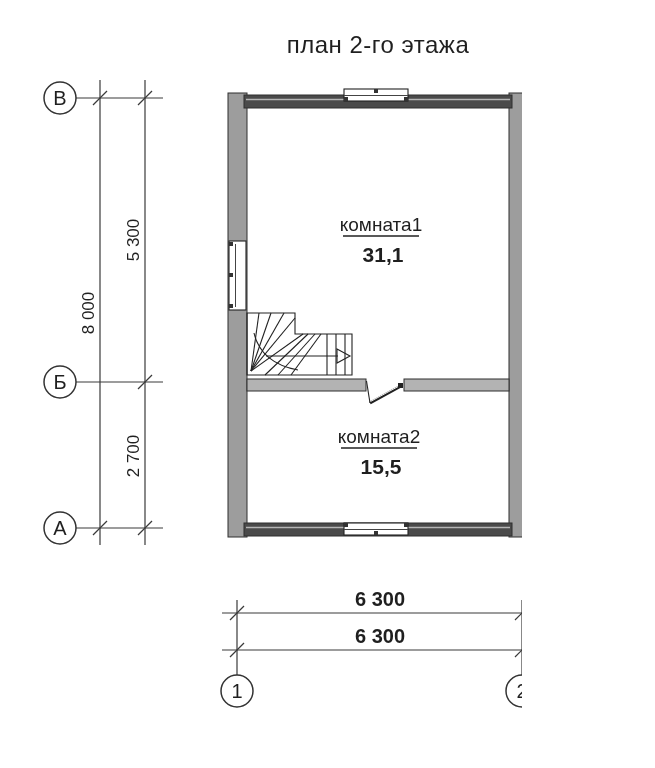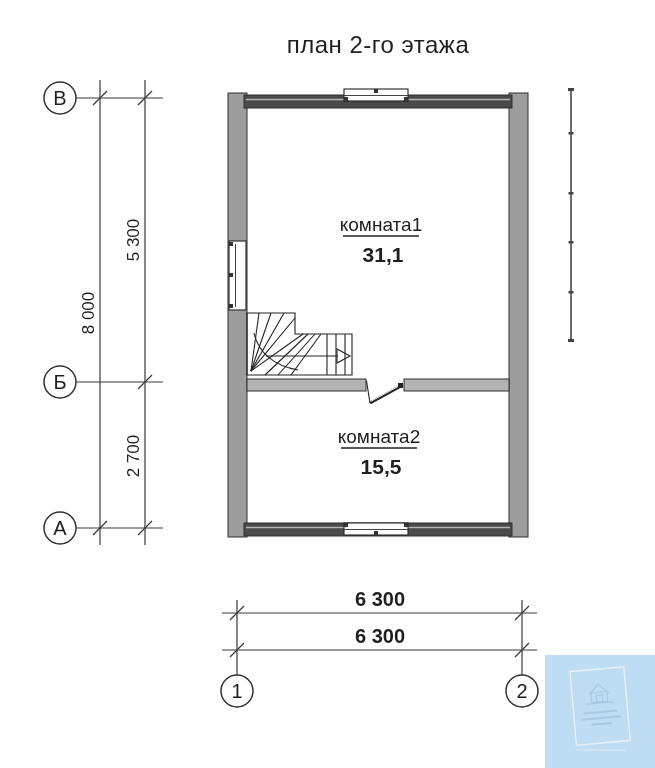--- a/index.html
+++ b/index.html
@@ -1,16 +1,16 @@
 <!DOCTYPE html>
 <html><head>
 <meta charset="utf-8">
 <style>
   html,body{margin:0;padding:0;background:#ffffff;}
-  .page{position:relative;width:655px;height:768px;background:#ffffff;overflow:hidden;
+  .page{position:relative;width:522px;height:768px;background:#ffffff;overflow:hidden;
         font-family:"Liberation Sans", sans-serif;}
   svg{display:block}
   svg text{font-family:"Liberation Sans", sans-serif;fill:#1f1f1f;}
   .t-title{font-size:24px;letter-spacing:.5px;}
   .t-axis{font-size:20px;}
   .t-dim-left{font-size:17px;}
   .t-dim-bottom{font-size:20px;font-weight:bold;}
   .t-room{font-size:19px;}
   .t-area{font-size:21px;font-weight:bold;}
   .ln{stroke:#3a3a3a;stroke-width:1.2;fill:none;}

